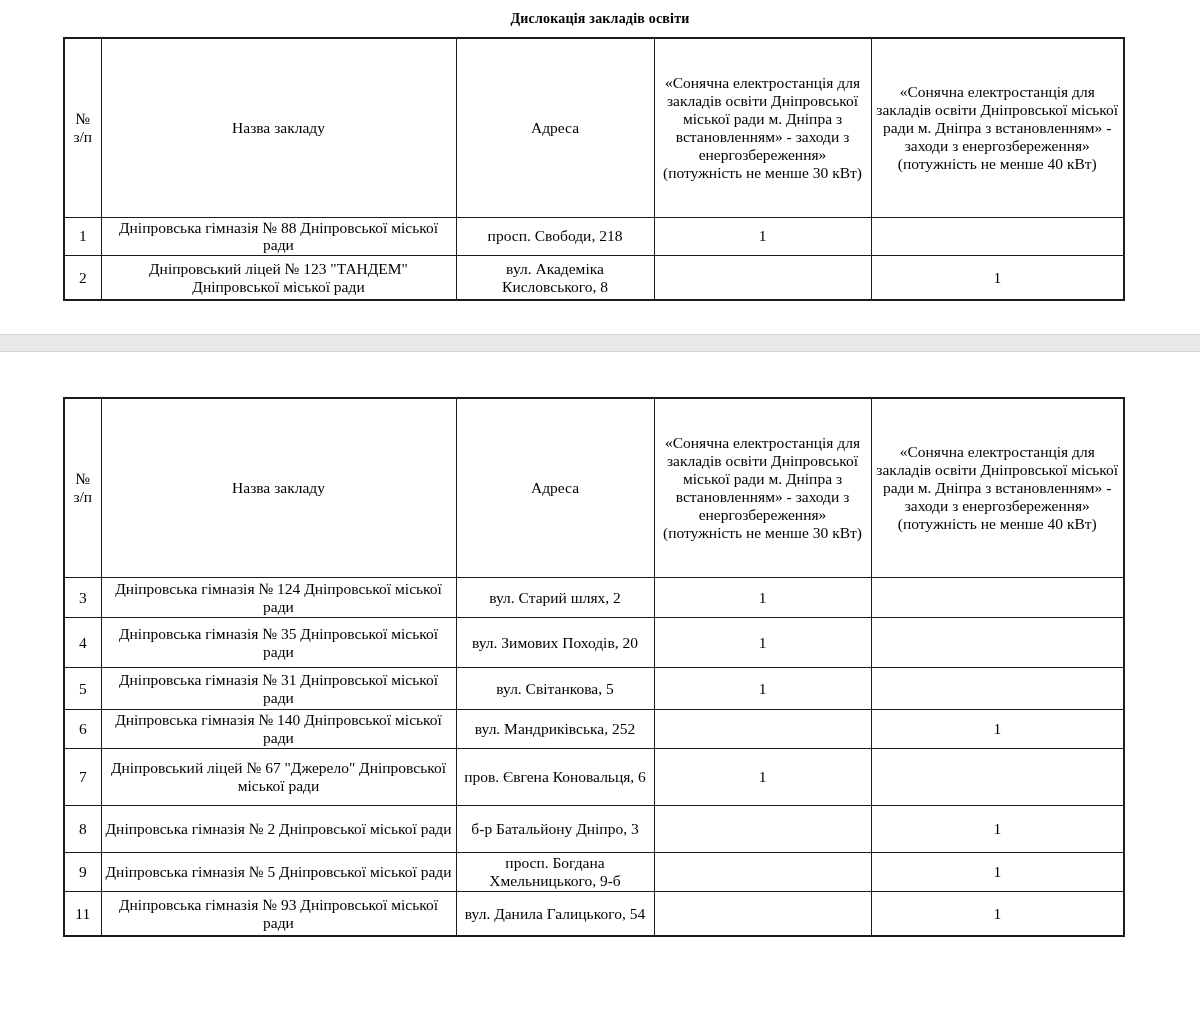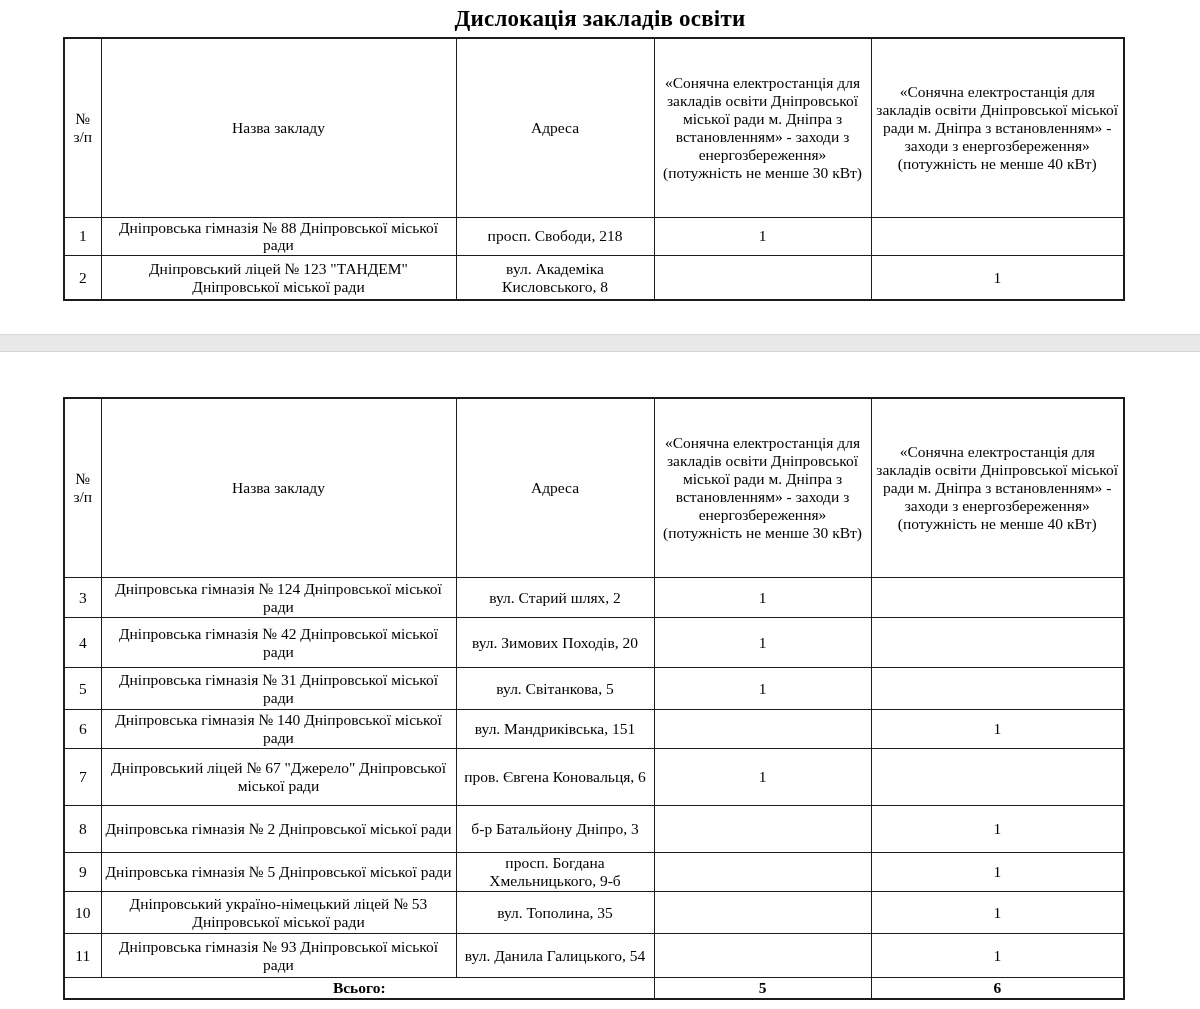--- a/index.html
+++ b/index.html
@@ -3,21 +3,21 @@
 <meta charset="utf-8">
 <style>
   html,body{margin:0;padding:0;}
   body{
     width:1200px;height:1009px;background:#ffffff;color:#000;
     font-family:"Liberation Serif","DejaVu Serif",serif;
     overflow:hidden;
   }
   .doc-title{
     height:37px;display:flex;align-items:center;justify-content:center;
-    font-weight:bold;font-size:23px;letter-spacing:.2px;border-radius:15px;
+    font-weight:bold;font-size:14px;letter-spacing:.2px;border-radius:15px;
   }
   table.inst{
     border-collapse:collapse;table-layout:fixed;
     margin-left:63px;width:1060px;
     border:2px solid #1c1c1c;
   }
   table.inst td{
     border:1px solid #1c1c1c;
     font-size:15.5px;line-height:1.16;
     padding:1px 4px;
@@ -95,36 +95,36 @@
     </tr>
     <tr style="height:40px">
       <td>3</td>
       <td class="name-cell">Дніпровська гімназія № 124 Дніпровської міської ради</td>
       <td>вул. Старий шлях, 2</td>
       <td>1</td>
       <td class="p40-cell"></td>
     </tr>
     <tr style="height:50px">
       <td>4</td>
-      <td class="name-cell">Дніпровська гімназія № 42 Дніпровської міської ради</td>
+      <td class="name-cell">Дніпровська гімназія № 35 Дніпровської міської ради</td>
       <td>вул. Зимових Походів, 20</td>
       <td>1</td>
       <td class="p40-cell"></td>
     </tr>
     <tr style="height:42px">
       <td>5</td>
       <td class="name-cell">Дніпровська гімназія № 31 Дніпровської міської ради</td>
       <td>вул. Світанкова, 5</td>
       <td>1</td>
       <td class="p40-cell"></td>
     </tr>
     <tr style="height:38px">
       <td>6</td>
       <td class="name-cell">Дніпровська гімназія № 140 Дніпровської міської ради</td>
-      <td>вул. Мандриківська, 151</td>
+      <td>вул. Мандриківська, 252</td>
       <td></td>
       <td class="p40-cell">1</td>
     </tr>
     <tr style="height:57px">
       <td>7</td>
       <td class="name-cell">Дніпровський ліцей № 67 "Джерело" Дніпровської міської ради</td>
       <td>пров. Євгена Коновальця, 6</td>
       <td>1</td>
       <td class="p40-cell"></td>
     </tr>
@@ -135,33 +135,21 @@
       <td></td>
       <td class="p40-cell">1</td>
     </tr>
     <tr style="height:38px">
       <td>9</td>
       <td class="name-cell">Дніпровська гімназія № 5 Дніпровської міської ради</td>
       <td>просп. Богдана Хмельницького, 9-б</td>
       <td></td>
       <td class="p40-cell">1</td>
     </tr>
-    <tr style="height:42px">
-      <td>10</td>
-      <td class="name-cell">Дніпровський україно-німецький ліцей № 53 Дніпровської міської ради</td>
-      <td>вул. Тополина, 35</td>
-      <td></td>
-      <td class="p40-cell">1</td>
-    </tr>
     <tr style="height:44px">
       <td>11</td>
       <td class="name-cell">Дніпровська гімназія № 93 Дніпровської міської ради</td>
       <td>вул. Данила Галицького, 54</td>
       <td></td>
       <td class="p40-cell">1</td>
     </tr>
-    <tr class="total-row" style="height:20px">
-      <td colspan="3">Всього:</td>
-      <td>5</td>
-      <td>6</td>
-    </tr>
   </tbody>
 </table>
 
 </body></html>

